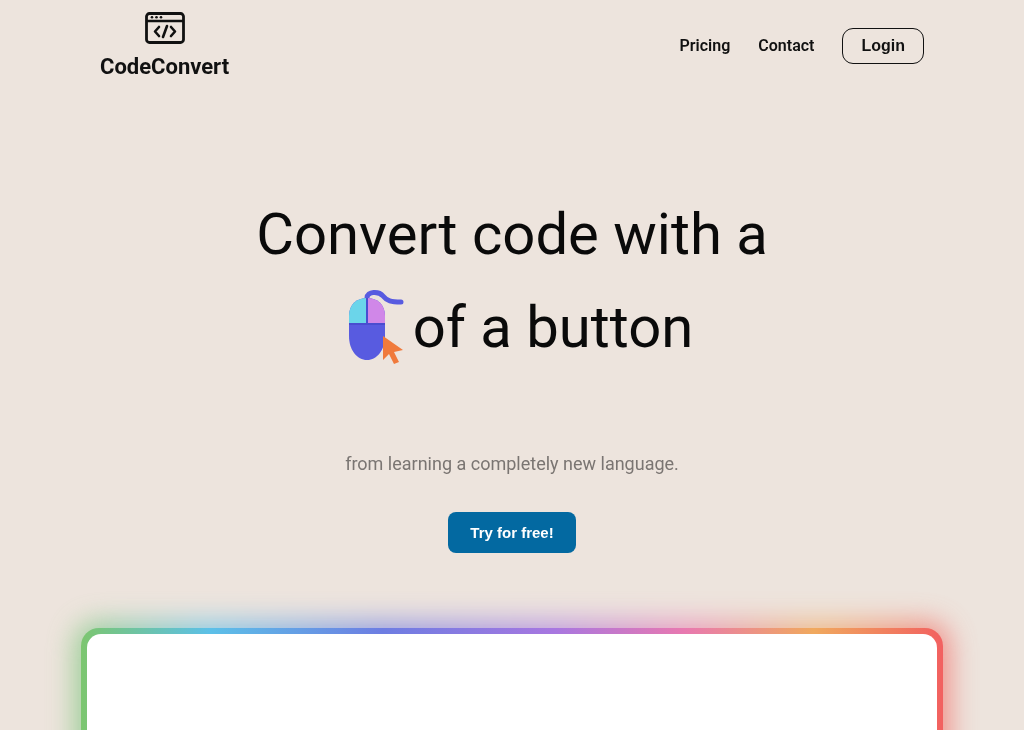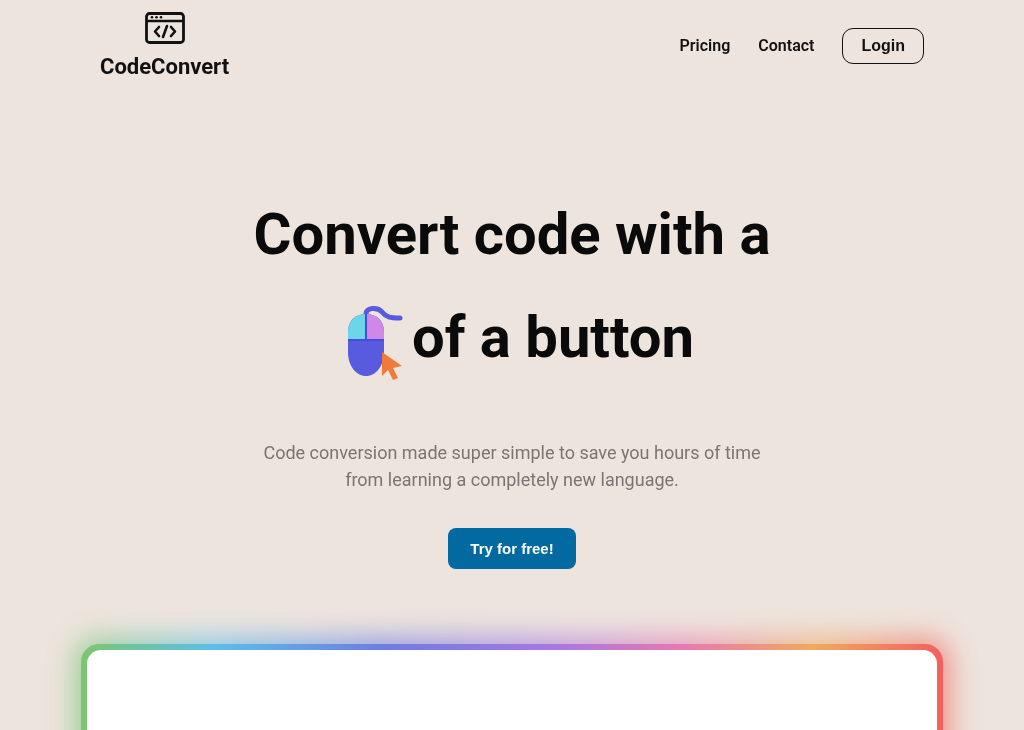--- a/index.html
+++ b/index.html
@@ -52,32 +52,32 @@
     color: #111;
     background: transparent;
     cursor: pointer;
   }
   .hero {
     text-align: center;
     padding-top: 110px;
   }
   .hero-title {
     font-size: 58px;
-    font-weight: 700;
+    font-weight: 400;
     line-height: 1.15;
     color: #0a0a0a;
     display: flex;
     flex-direction: column;
     align-items: center;
   }
   .hero-line2 {
     display: flex;
-    align-items: flex-start;
+    align-items: center;
     gap: 2px;
-    margin-top: 36px;
+    margin-top: 20px;
   }
   .mouse-icon {
     width: 80px;
     height: 80px;
     position: relative;
   }
   .hero-sub {
     margin-top: 55px;
     color: #7a7572;
     font-size: 18px;
@@ -172,21 +172,21 @@
           <line x1="36" y1="10" x2="36" y2="36" stroke="#4a4dd0" stroke-width="2"></line>
           <line x1="18" y1="36" x2="54" y2="36" stroke="#4a4dd0" stroke-width="2"></line>
 
           <path d="M 52 48 L 72 62 L 63 64 L 68 74 L 63 76 L 58 66 L 52 72 Z" fill="#f07a3c"></path>
         </svg>
       </span>
       <span>of a button</span>
     </span>
   </h1>
   <p class="hero-sub">
-    <span>Code conversion made super simple to save you hours of time</span><br>
+    <br>
     <span>from learning a completely new language.</span>
   </p>
   <button class="cta-btn">Try for free!</button>
 
   <div class="rainbow-outer">
     <div class="rainbow-glow"></div>
     <div class="rainbow-border">
       <div class="rainbow-inner"></div>
     </div>
   </div>

